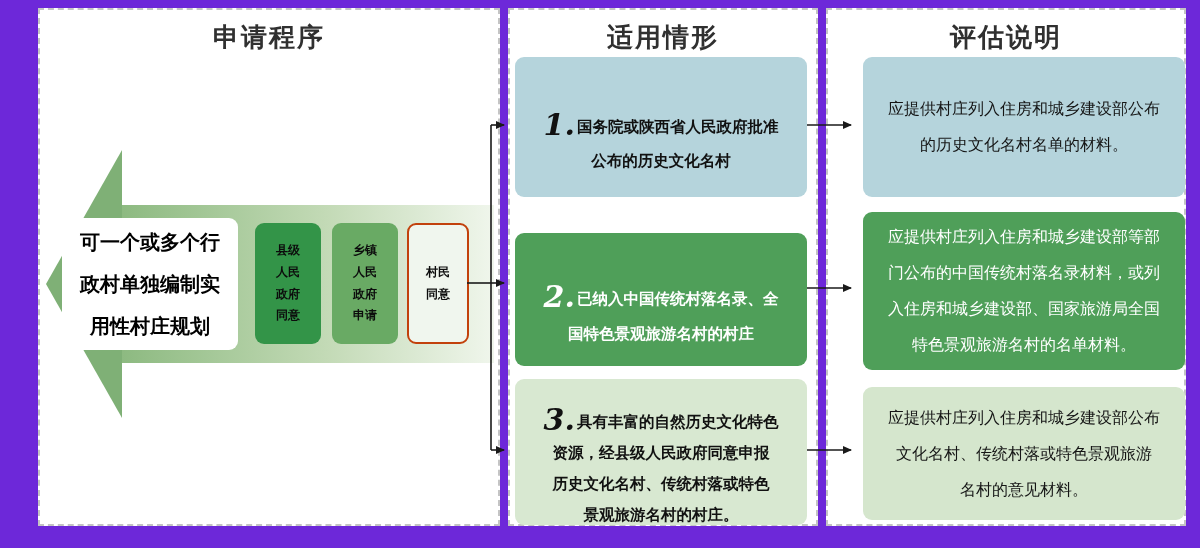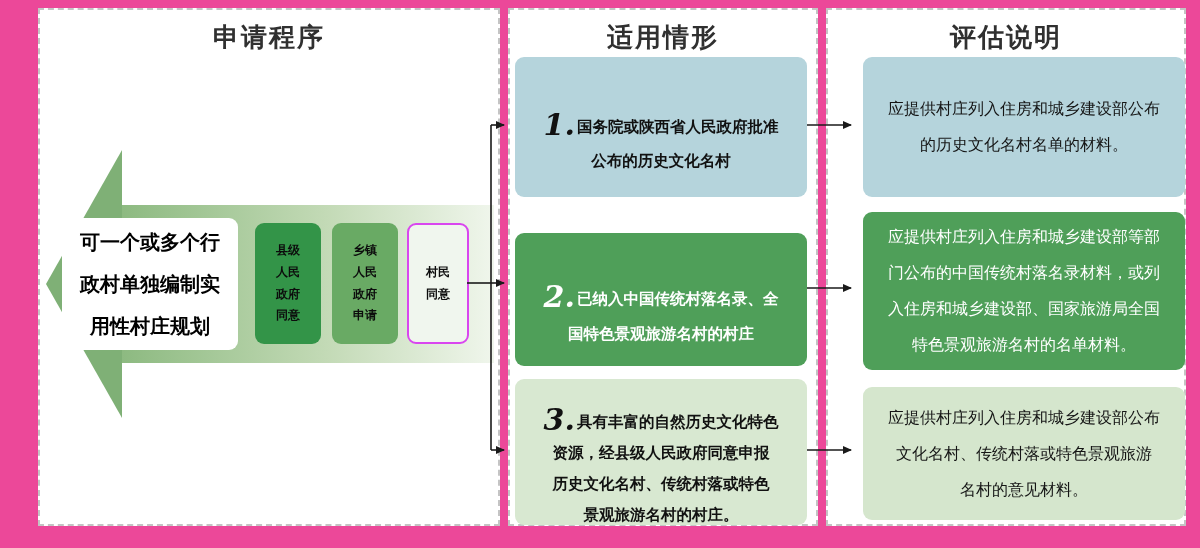--- a/index.html
+++ b/index.html
@@ -2,21 +2,21 @@
 <html><head>
 <meta charset="utf-8">
 <style>
   html, body { margin: 0; padding: 0; background: #ffffff; }
   body { font-family: "DejaVu Sans", sans-serif; }
 
   .canvas {
     position: relative;
     width: 1200px;
     height: 548px;
-    background: #ec4899;
+    background: #6d28d9;
     overflow: hidden;
   }
 
   
   .panel {
     position: absolute;
     top: 8px;
     height: 518px;
     border: 2px dashed #c4c4c4;
     background: #ffffff;
@@ -68,21 +68,21 @@
   }
 
   
   .main-box { left: 22px; top: 208px; width: 176px; height: 132px; background: #ffffff; }
   .main-text { font-size: 20px; font-weight: bold; color: #000000; line-height: 2.1; }
 
   .step-box { top: 213px; height: 121px; }
   .step-text { font-size: 12px; font-weight: bold; color: #0c0c0c; line-height: 1.82; }
   .step-county   { left: 215px; width: 66px; background: #339448; }
   .step-town     { left: 292px; width: 66px; background: #69aa64; }
-  .step-villager { left: 367px; width: 62px; background: #f0f6ee; border: 2px solid #d946ef; }
+  .step-villager { left: 367px; width: 62px; background: #f0f6ee; border: 2px solid #c2410c; }
 
   
   .sit-box { left: 5px; width: 292px; padding: 6px 10px; }
   .sit-1 { top: 47px;  height: 140px; background: #b5d4dc; }
   .sit-2 { top: 204px; height: 133px; background: #4f9f59; margin-top: 19px; }
   .sit-3 { top: 369px; height: 146px; background: #d8e8d1; }
   .sit-text { font-size: 15.5px; font-weight: bold; color: #111111; line-height: 2.25; }
   .sit-2 .sit-text { color: #ffffff; }
   .sit-3 .sit-text { line-height: 2.0; }
   .num {

